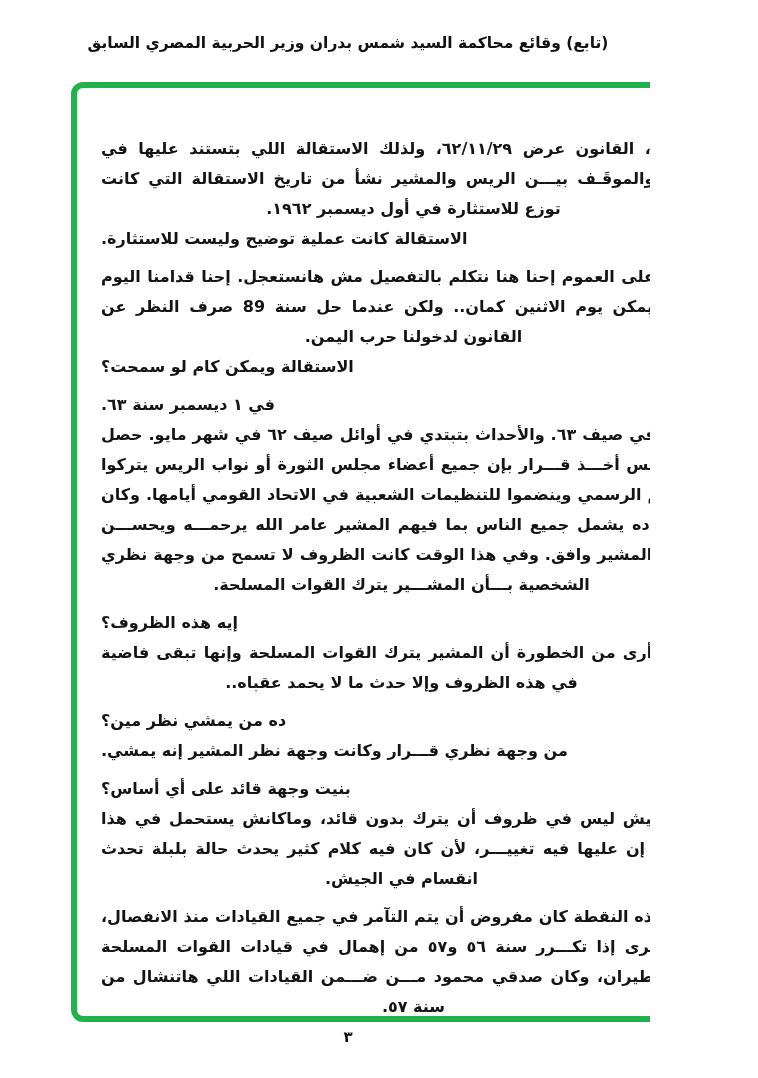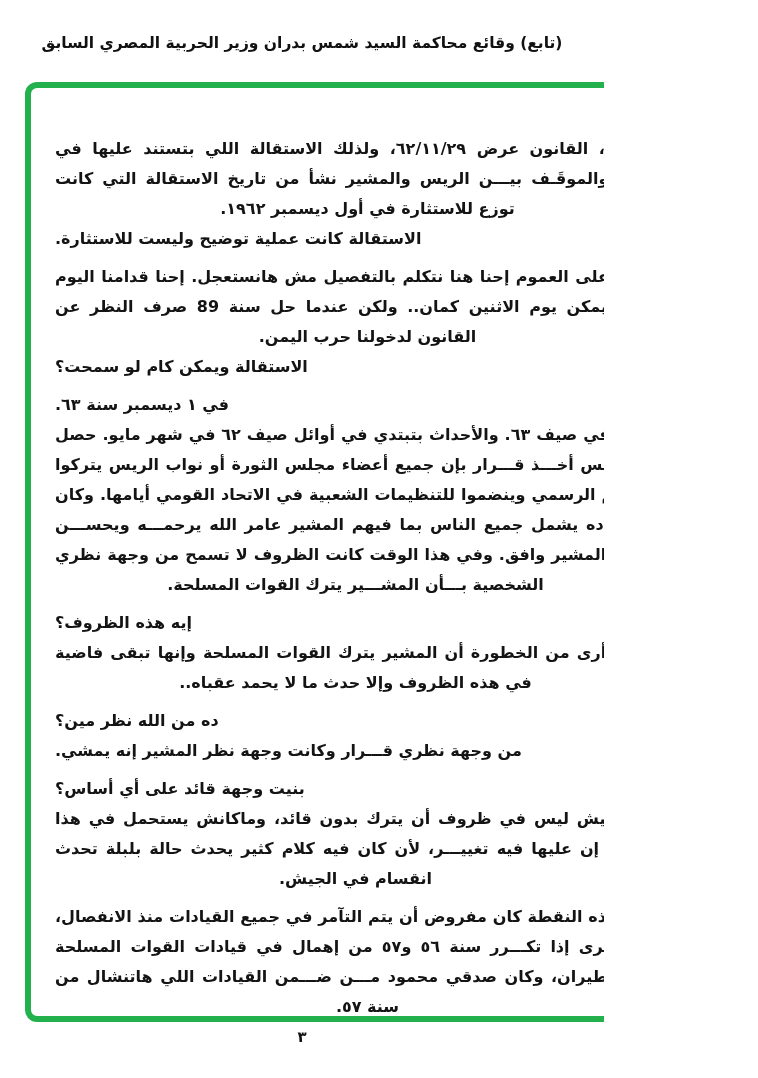--- a/index.html
+++ b/index.html
@@ -7,20 +7,21 @@
     padding: 0;
     background: #ffffff;
     font-family: "DejaVu Sans", sans-serif;
   }
   .page {
     position: relative;
     width: 604px;
     height: 1078px;
     background: #ffffff;
     overflow: hidden;
+    margin-left: 46px;
   }
   .scan-artifact {
     position: absolute;
     left: 736px;
     top: 1px;
     width: 4px;
     height: 6px;
     background: #4a4a4a;
   }
   .header {
@@ -140,21 +141,21 @@
       <p class="text" style="margin:0">إيه هذه الظروف؟</p>
     </div>
 
     <div class="item a multiline">
       <span class="marker">-</span>
       <p class="text" style="margin:0">وكنت أرى من الخطورة أن المشير يترك القوات المسلحة وإنها تبقى فاضية في هذه الظروف وإلا حدث ما لا يحمد عقباه..</p>
     </div>
 
     <div class="item q">
       <span class="marker">•</span>
-      <p class="text" style="margin:0">ده من الله نظر مين؟</p>
+      <p class="text" style="margin:0">ده من يمشي نظر مين؟</p>
     </div>
 
     <div class="item a">
       <span class="marker">-</span>
       <p class="text" style="margin:0">من وجهة نظري قـــرار وكانت وجهة نظر المشير إنه يمشي.</p>
     </div>
 
     <div class="item q">
       <span class="marker">•</span>
       <p class="text" style="margin:0">بنيت وجهة قائد على أي أساس؟</p>

